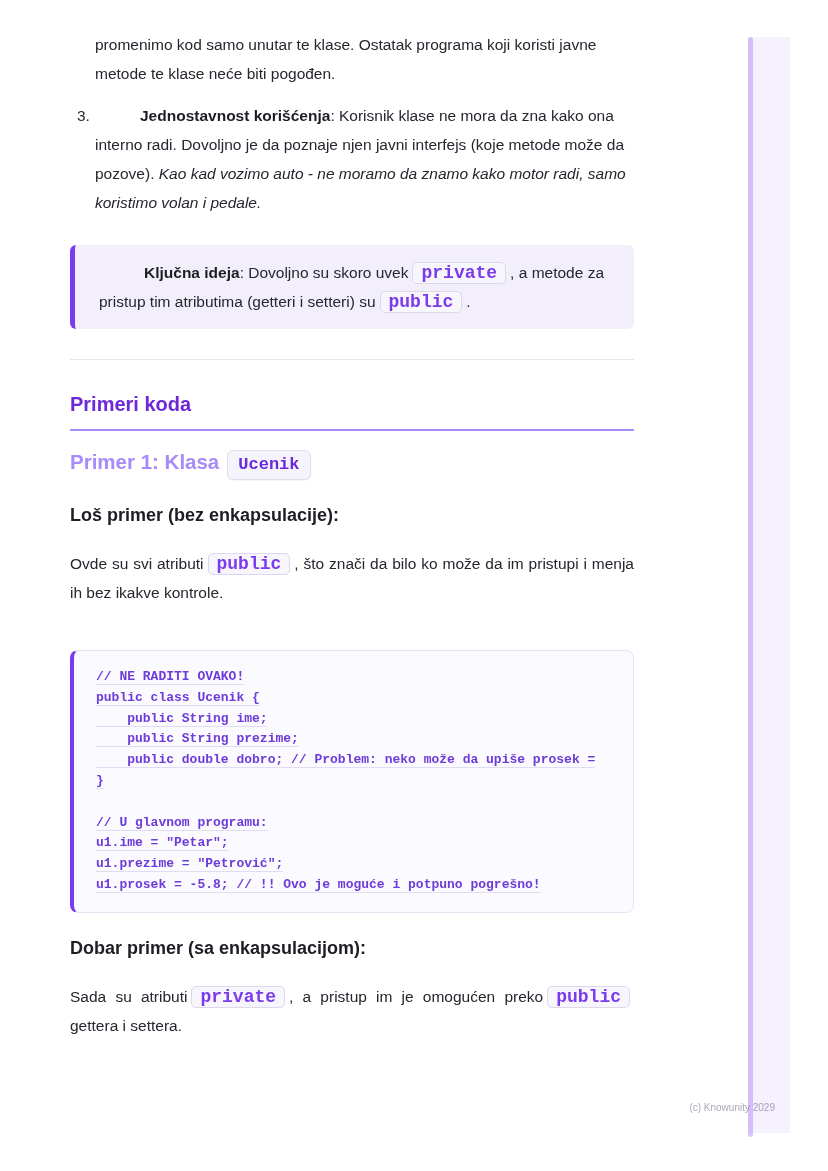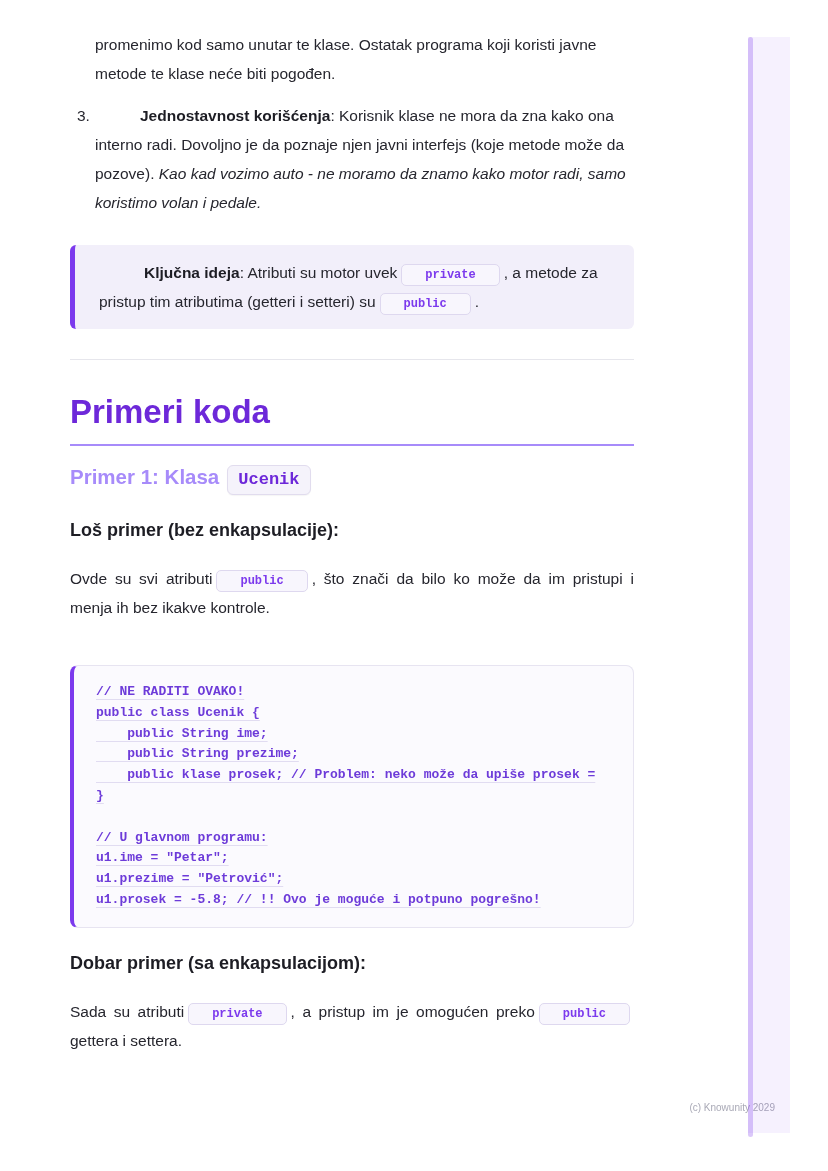--- a/index.html
+++ b/index.html
@@ -41,40 +41,40 @@
     background: #f2effa;
     border-left: 5px solid #7c3aed;
     border-radius: 6px;
     padding: 13px 24px;
     font-size: 15.5px;
     line-height: 29px;
   }
   .chip {
     display: inline-block;
     font-family: "Liberation Mono", monospace;
-    font-size: 12px;
+    font-size: 18px;
     font-weight: 700;
     color: #7c3aed;
     background: #f8f6fd;
     border: 1px solid #ded8ef;
     border-radius: 5px;
-    padding: 1px 23px;
+    padding: 1px 8px;
     margin: 0 4px;
     line-height: 18px;
     vertical-align: baseline;
     white-space: nowrap;
   }
   .divider {
     border: none;
     border-top: 1px solid #e6e6ec;
     margin-top: 30px;
   }
   h1.section-title {
     margin-top: 33px;
-    font-size: 33px;
+    font-size: 20px;
     font-weight: 700;
     color: #6d28d9;
     border-bottom: 2px solid #a78bfa;
     padding-bottom: 13px;
   }
   .para-justify {
     margin-top: 23px;
     text-align: justify;
   }
   h2.subsection-heading {
@@ -158,21 +158,21 @@
   <p class="body-text intro-para">
     <span>promenimo kod samo unutar te klase. Ostatak programa koji koristi javne metode te klase neće biti pogođen.</span>
   </p>
 
   <div class="body-text list-item">
     <span class="list-num">3.</span>
     <span class="list-body"><span class="bold">Jednostavnost korišćenja</span><span>: Korisnik klase ne mora da zna kako ona interno radi. Dovoljno je da poznaje njen javni interfejs (koje metode može da pozove). </span><span class="italic">Kao kad vozimo auto - ne moramo da znamo kako motor radi, samo koristimo volan i pedale.</span></span>
   </div>
 
   <div class="callout">
-    <span class="bold">Ključna ideja</span><span>: Atributi su motor uvek</span><span class="chip">private</span><span>, a metode za pristup tim atributima (getteri i setteri) su</span><span class="chip">public</span><span>.</span>
+    <span class="bold">Ključna ideja</span><span>: Dovoljno su skoro uvek</span><span class="chip">private</span><span>, a metode za pristup tim atributima (getteri i setteri) su</span><span class="chip">public</span><span>.</span>
   </div>
 
   <hr class="divider">
 
   <h1 class="section-title">Primeri koda</h1>
 
 
   <h2 class="subsection-heading">
     <span>Primer 1: Klasa</span><span class="chip chip-lg">Ucenik</span>
   </h2>
@@ -181,21 +181,21 @@
 
   <p class="body-text para-justify">
     <span>Ovde su svi atributi</span><span class="chip">public</span><span>, što znači da bilo ko može da im pristupi i menja ih bez ikakve kontrole.</span>
   </p>
 
   <div class="code-block">
     <div class="code-line"><span>// NE RADITI OVAKO!</span></div>
     <div class="code-line"><span>public class Ucenik {</span></div>
     <div class="code-line"><span>    public String ime;</span></div>
     <div class="code-line"><span>    public String prezime;</span></div>
-    <div class="code-line"><span>    public klase prosek; // Problem: neko može da upiše prosek =</span></div>
+    <div class="code-line"><span>    public double dobro; // Problem: neko može da upiše prosek =</span></div>
     <div class="code-line"><span>}</span></div>
     <div class="code-line"><span></span></div>
     <div class="code-line"><span>// U glavnom programu:</span></div>
     <div class="code-line"><span>u1.ime = "Petar";</span></div>
     <div class="code-line"><span>u1.prezime = "Petrović";</span></div>
     <div class="code-line"><span>u1.prosek = -5.8; // !! Ovo je moguće i potpuno pogrešno!</span></div>
   </div>
 
   <p class="label-bold">Dobar primer (sa enkapsulacijom):</p>
 

